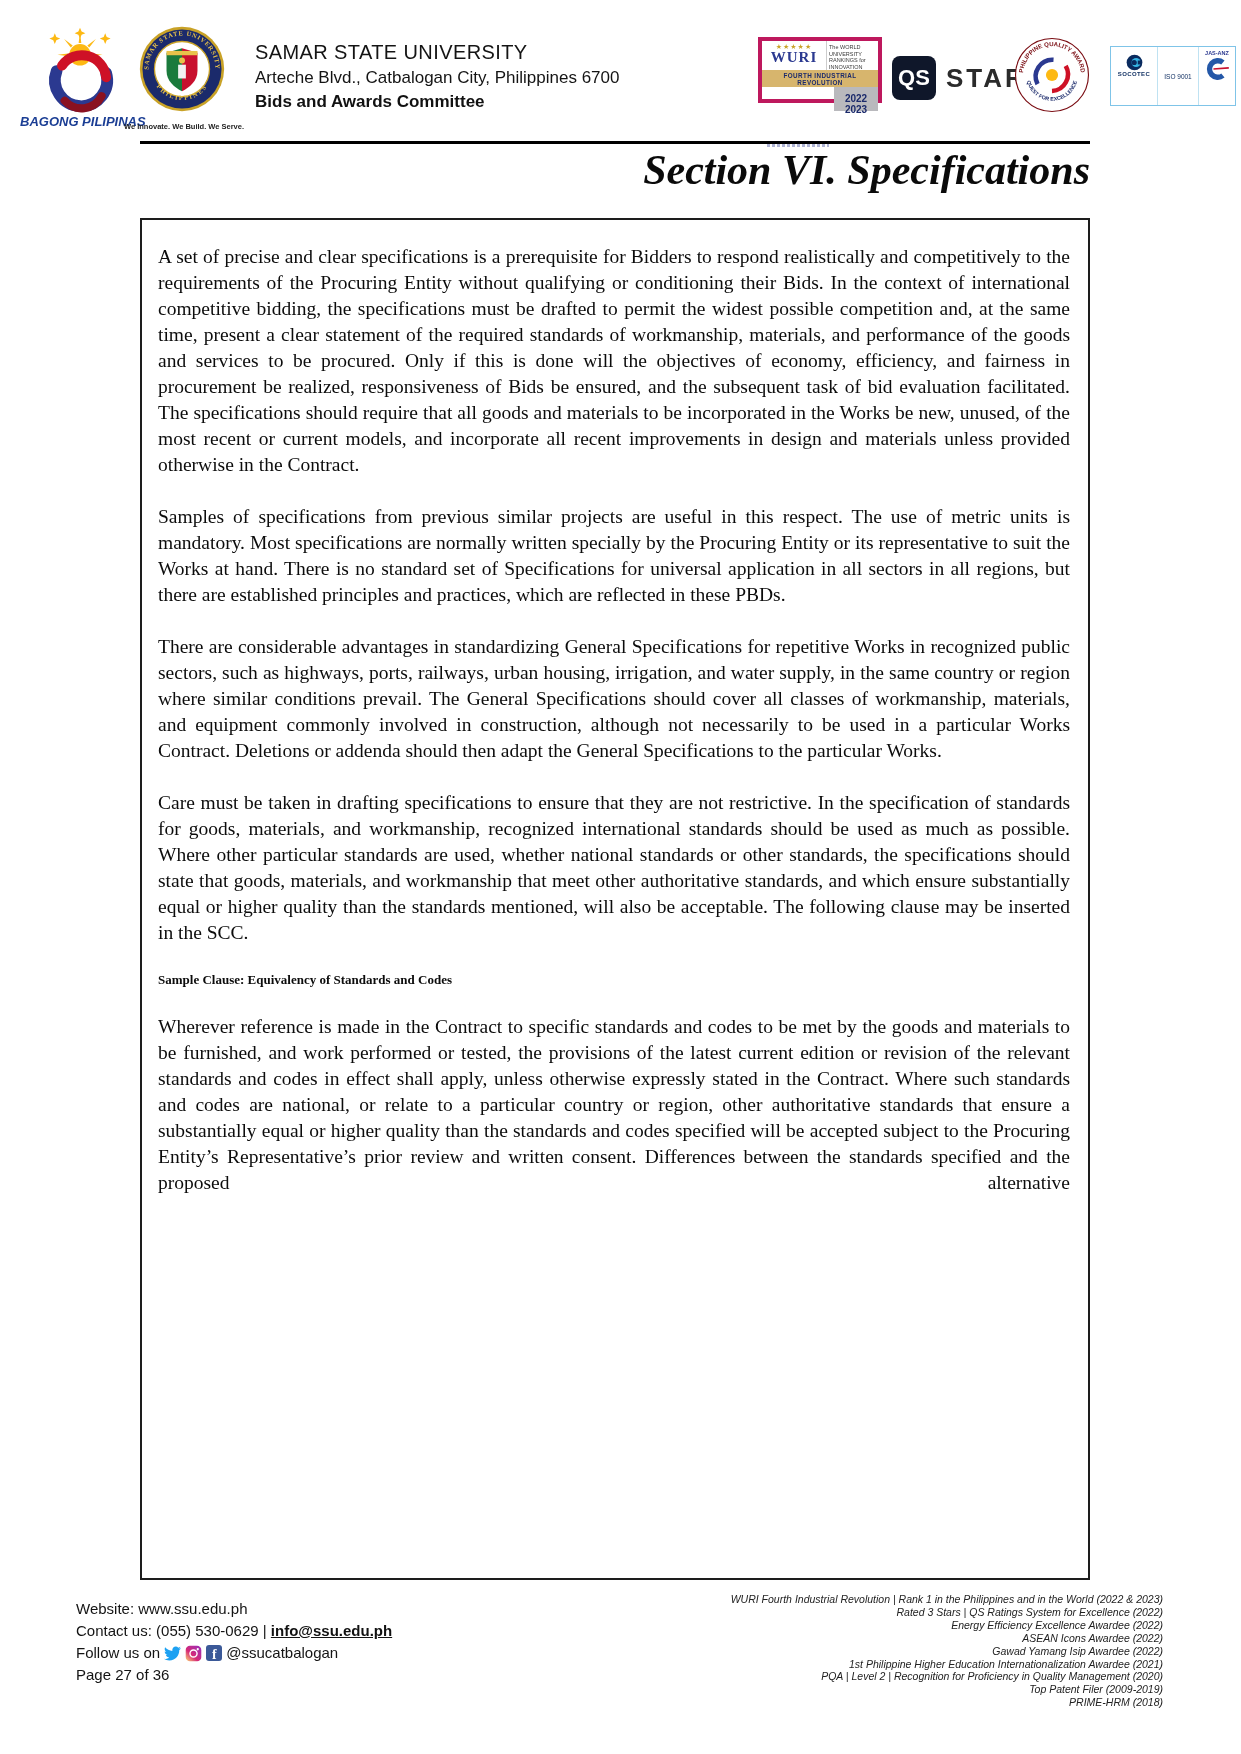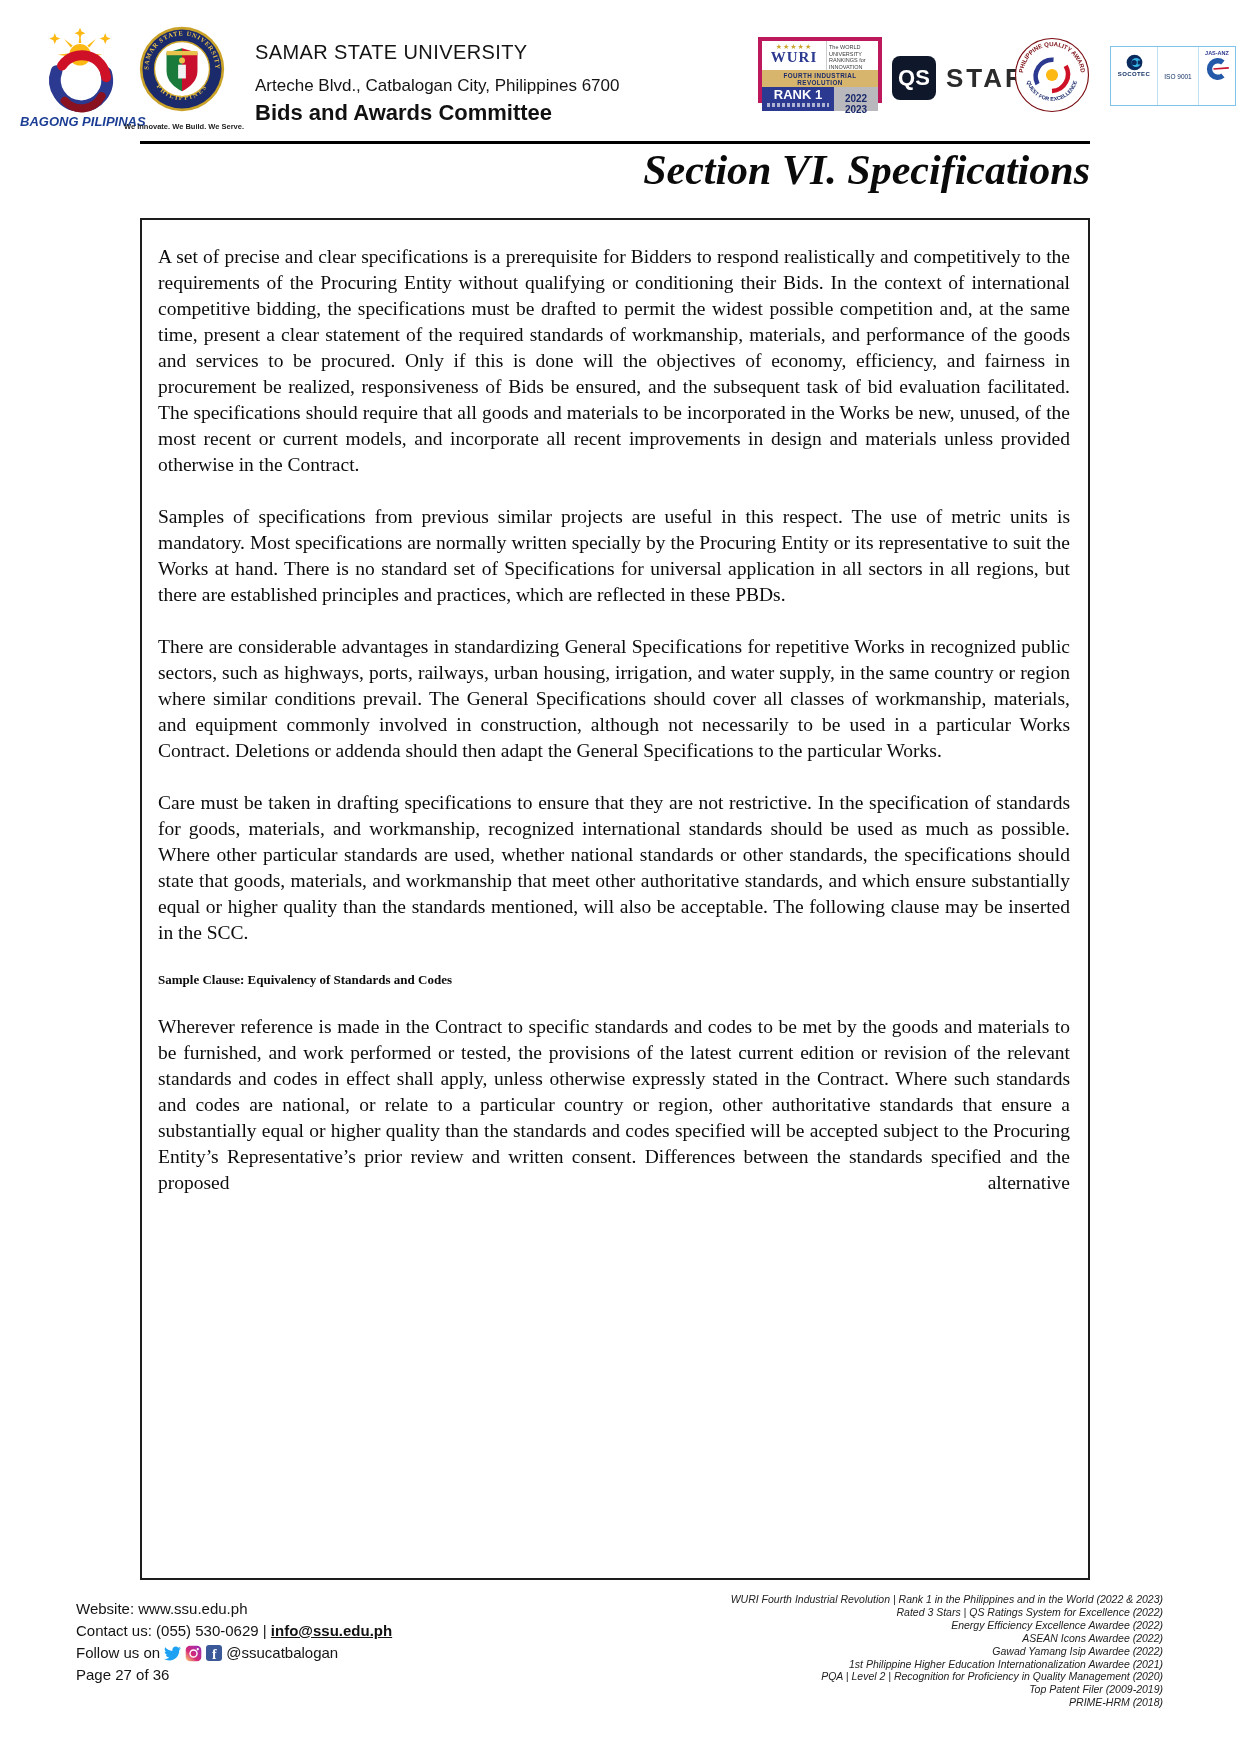--- a/index.html
+++ b/index.html
@@ -10,35 +10,35 @@
   .logo-block{position:absolute;text-align:center;}
   .bp{left:20px;top:26px;width:120px;}
   .bp svg{width:90px;height:90px;display:block;margin:0 auto;}
   .bp-caption{font:italic 700 13px "Liberation Sans",sans-serif;color:#1b3e94;white-space:nowrap;margin-top:-2px;}
   .ssu{left:124px;top:26px;width:116px;}
   .ssu svg{width:86px;height:86px;display:block;margin:0 auto;}
   .seal-caption{font:700 7.5px "Liberation Sans",sans-serif;color:#222;white-space:nowrap;margin-top:10px;}
 
   .hdr-text{position:absolute;left:255px;top:41px;font-family:"Liberation Sans",sans-serif;}
   .uni{font-size:20px;letter-spacing:.4px;color:#141414;}
-  .addr{font-size:17px;margin-top:12px;color:#141414;}
-  .committee{font-size:22px;font-weight:700;margin-top:4px;color:#111;}
+  .addr{font-size:17px;margin-top:4px;color:#141414;}
+  .committee{font-size:17px;font-weight:700;margin-top:4px;color:#111;}
 
   
   .wuri{position:absolute;left:758px;top:37px;width:124px;height:66px;background:#fff;
         border:4px solid #be185d;box-sizing:border-box;font-family:"Liberation Sans",sans-serif;}
   .wuri-top{display:flex;height:29px;}
   .wuri-name-wrap{width:64px;text-align:center;padding-top:2px;}
   .wuri-stars{font-size:7px;line-height:7px;color:#c9a227;letter-spacing:1px;}
   .wuri-name{font:700 15px "Liberation Serif",serif;color:#2b3990;letter-spacing:1px;line-height:15px;}
   .wuri-sub{flex:1;font-size:5.5px;line-height:6.5px;color:#3a3a3a;padding:3px 2px 0 2px;border-left:1px solid #ccc;}
   .wuri-band{background:#d7b56d;color:#1b2a6b;font-size:6.3px;font-weight:700;text-align:center;
              padding:1.5px 0;letter-spacing:.4px;}
   .wuri-bottom{display:flex;height:24px;}
-  .wuri-rank{background:#2b3990;color:#fff;width:72px;text-align:center;font-weight:700;font-size:13px;line-height:16px;}
+  .wuri-rank{background:#2b3990;color:#fff;width:72px;text-align:center;font-weight:700;font-size:13px;line-height:16px;margin-top:40px;}
   .wuri-rank-sub{height:4px;margin:0 5px;background:repeating-linear-gradient(90deg,#aeb3d4 0 3px,transparent 3px 5px);}
   .wuri-years{background:#b9b9bd;color:#1b2a6b;flex:1;font-size:10px;font-weight:700;text-align:center;line-height:11px;padding-top:6px;}
 
   
   .qs{position:absolute;left:892px;top:56px;display:flex;align-items:center;gap:10px;font-family:"Liberation Sans",sans-serif;}
   .qs-mark{width:44px;height:44px;background:#0f172a;border-radius:8px;color:#fff;
            font-weight:800;font-size:22px;display:flex;align-items:center;justify-content:center;}
   .qs-stars{font-weight:800;font-size:26px;color:#2b2b2b;letter-spacing:3px;}
 
   .pqa{position:absolute;left:1014px;top:37px;}

